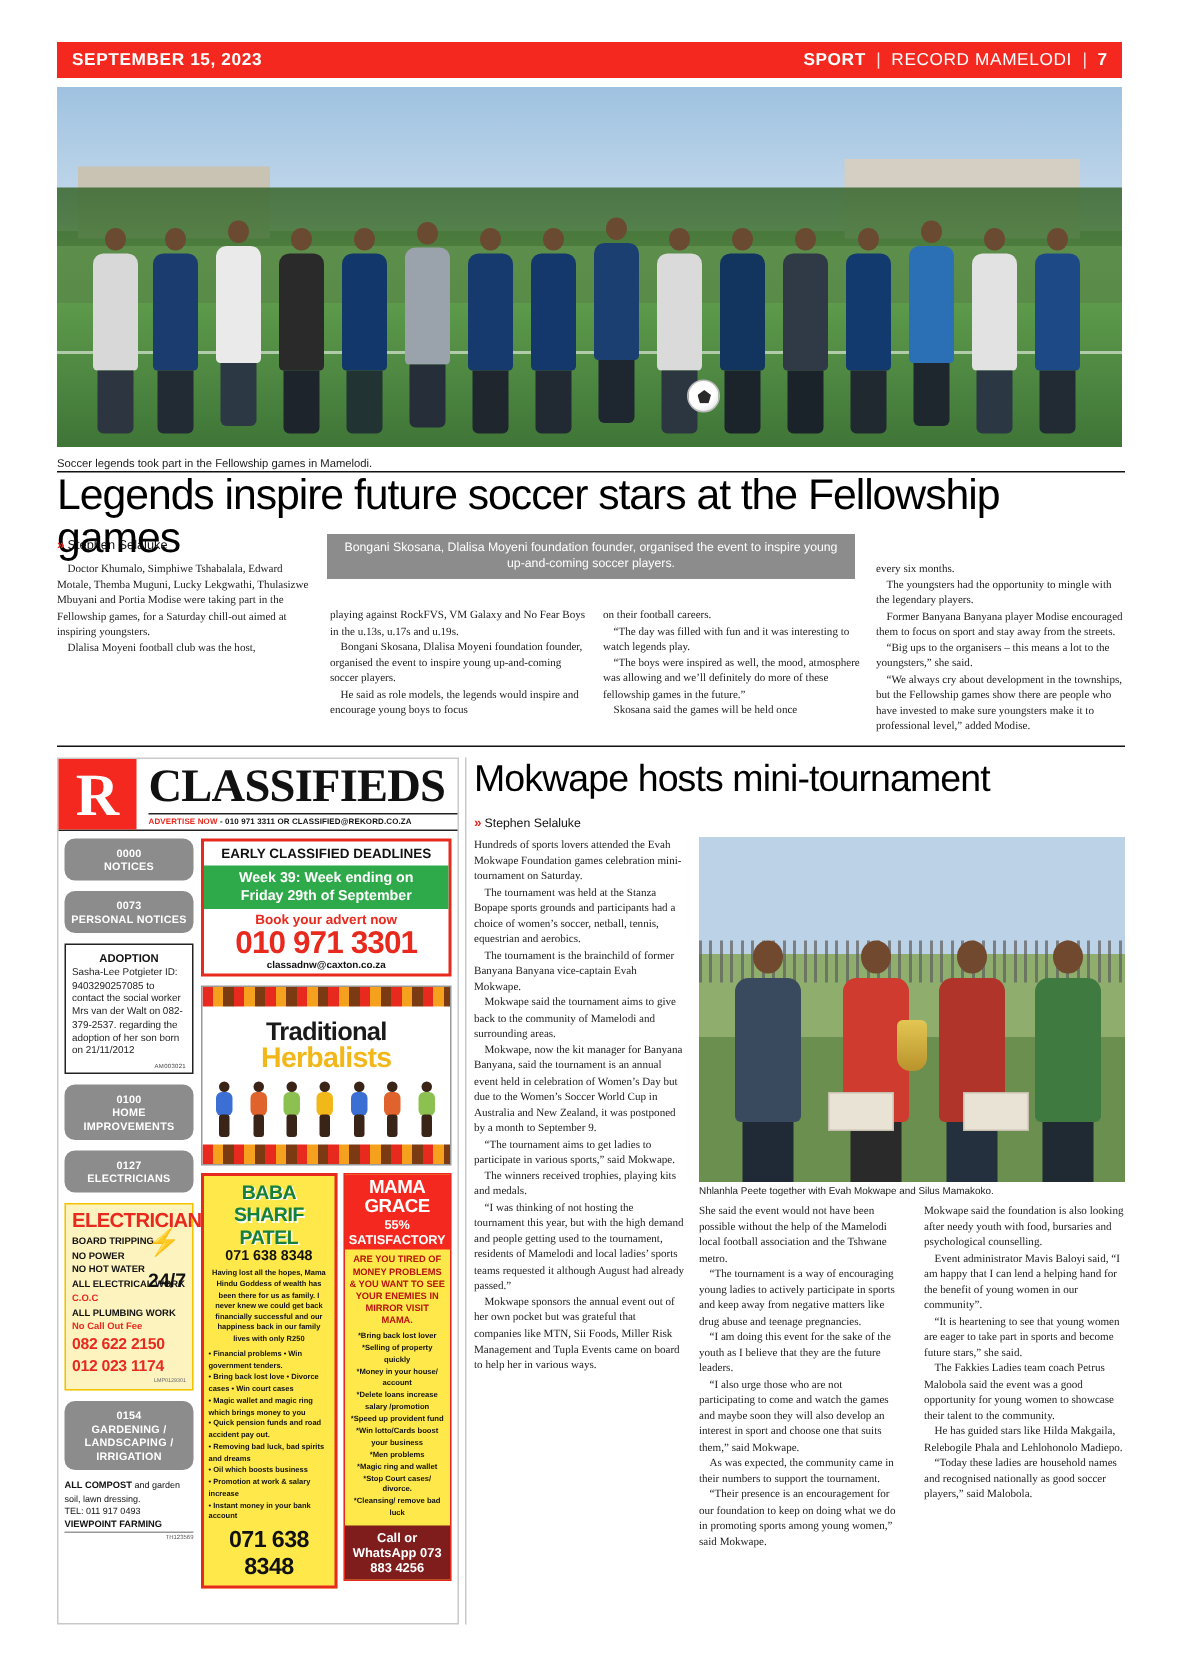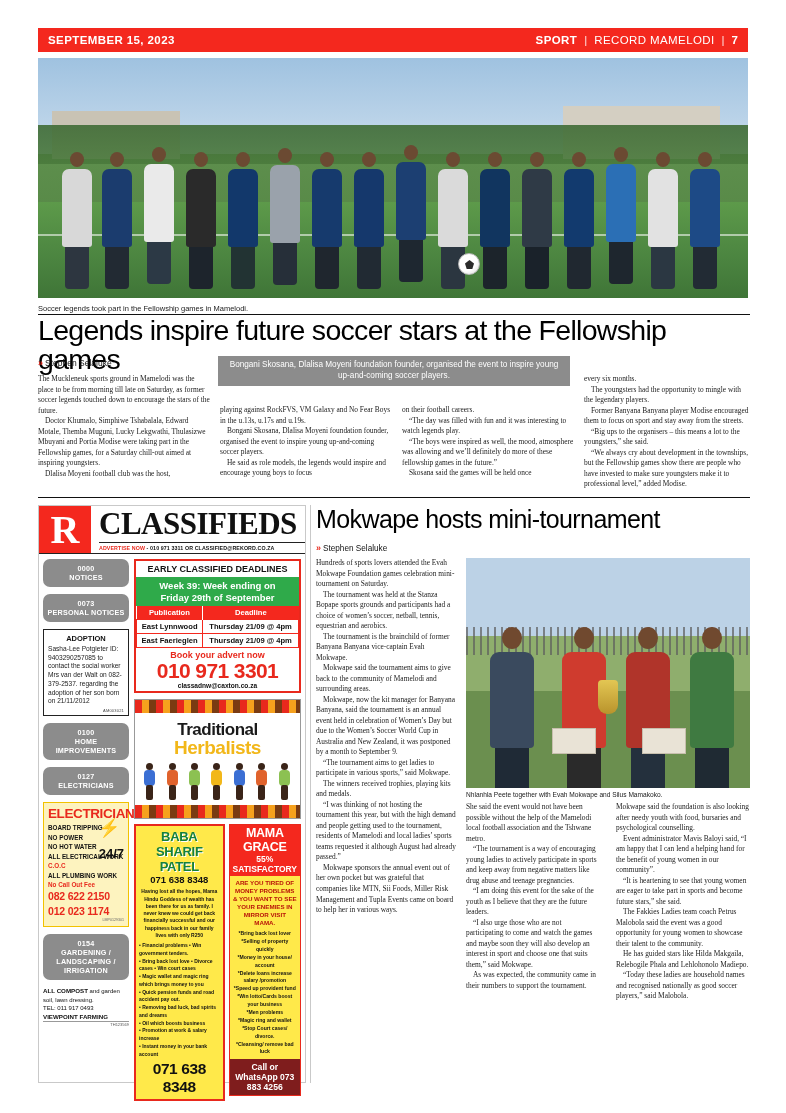--- a/index.html
+++ b/index.html
@@ -416,21 +416,20 @@
 
   <div class="byline">
     <span class="chev">»</span>
     <span>Stephen Selaluke</span>
   </div>
 
   <div class="pullquote">Bongani Skosana, Dlalisa Moyeni foundation founder, organised the event to inspire young up-and-coming soccer players.</div>
 
   <div class="lead-body">
     <div class="col lc1">
-        <p class="first">The Muckleneuk sports ground in Mamelodi was the place to be from morning till late on Saturday, as former soccer legends touched down to encourage the stars of the future.</p>
         <p>Doctor Khumalo, Simphiwe Tshabalala, Edward Motale, Themba Muguni, Lucky Lekgwathi, Thulasizwe Mbuyani and Portia Modise were taking part in the Fellowship games, for a Saturday chill-out aimed at inspiring youngsters.</p>
         <p>Dlalisa Moyeni football club was the host,</p>
       </div>
     <div class="col lc2">
         <p class="first">playing against RockFVS, VM Galaxy and No Fear Boys in the u.13s, u.17s and u.19s.</p>
         <p>Bongani Skosana, Dlalisa Moyeni foundation founder, organised the event to inspire young up-and-coming soccer players.</p>
         <p>He said as role models, the legends would inspire and encourage young boys to focus</p>
       </div>
     <div class="col lc3">
         <p class="first">on their football careers.</p>
@@ -519,36 +518,20 @@
         </div>
       </div>
 
       <div class="cl-right">
         <div class="dl-box">
           <div class="dl-title">EARLY CLASSIFIED DEADLINES</div>
           <div class="dl-week">
             <div>Week 39: Week ending on</div>
             <div>Friday 29th of September</div>
           </div>
-          <table class="dl-table">
-            <tbody>
-                <tr>
-              <th>Publication</th>
-              <th>Deadline</th>
-            </tr>
-            <tr>
-              <td>East Lynnwood</td>
-              <td>Thursday 21/09 @ 4pm</td>
-            </tr>
-            <tr>
-              <td>East Faerieglen</td>
-              <td>Thursday 21/09 @ 4pm</td>
-            </tr>
-          </tbody>
-            </table>
           <div class="dl-cta">
             <div class="b1">Book your advert now</div>
             <div class="b2">010 971 3301</div>
             <div class="b3">classadnw@caxton.co.za</div>
           </div>
         </div>
 
         <div class="herb">
           <div class="band"></div>
           <div class="mid">
@@ -691,20 +674,21 @@
   </div>
 
   <div class="cap2">Nhlanhla Peete together with Evah Mokwape and Silus Mamakoko.</div>
 
   <div class="art2-col a2c2">
       <p class="first">She said the event would not have been possible without the help of the Mamelodi local football association and the Tshwane metro.</p>
       <p>“The tournament is a way of encouraging young ladies to actively participate in sports and keep away from negative matters like drug abuse and teenage pregnancies.</p>
       <p>“I am doing this event for the sake of the youth as I believe that they are the future leaders.</p>
       <p>“I also urge those who are not participating to come and watch the games and maybe soon they will also develop an interest in sport and choose one that suits them,” said Mokwape.</p>
       <p>As was expected, the community came in their numbers to support the tournament.</p>
+      <p>“Their presence is an encouragement for our foundation to keep on doing what we do in promoting sports among young women,” said Mokwape.</p>
     </div>
   <div class="art2-col a2c3">
       <p class="first">Mokwape said the foundation is also looking after needy youth with food, bursaries and psychological counselling.</p>
       <p>Event administrator Mavis Baloyi said, “I am happy that I can lend a helping hand for the benefit of young women in our community”.</p>
       <p>“It is heartening to see that young women are eager to take part in sports and become future stars,” she said.</p>
       <p>The Fakkies Ladies team coach Petrus Malobola said the event was a good opportunity for young women to showcase their talent to the community.</p>
       <p>He has guided stars like Hilda Makgaila, Relebogile Phala and Lehlohonolo Madiepo.</p>
       <p>“Today these ladies are household names and recognised nationally as good soccer players,” said Malobola.</p>
     </div>
 

